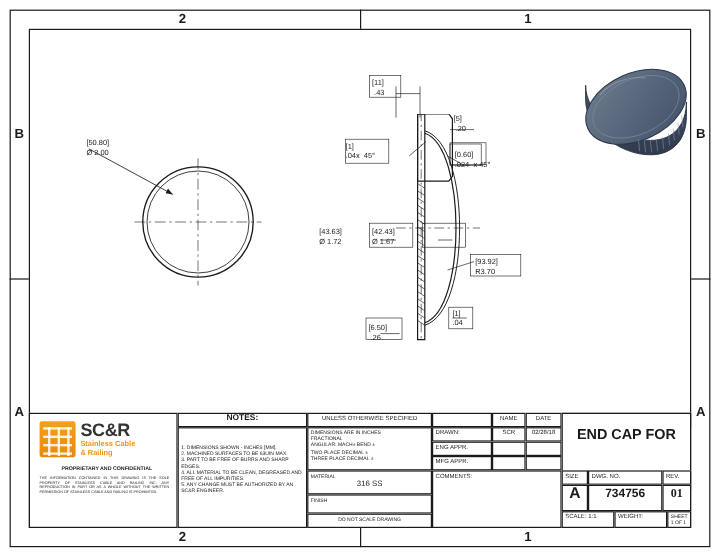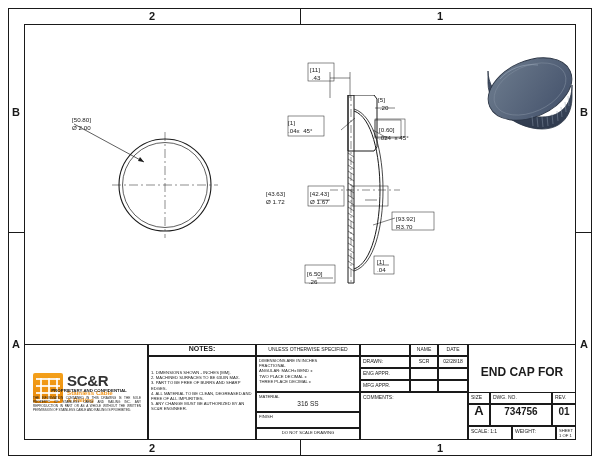--- a/index.html
+++ b/index.html
@@ -103,21 +103,20 @@
     font-size: 5px;
     line-height: 6px;
   }
   
   .logo-wrap {
     position: absolute;
     left: 33px;
     top: 349px;
     width: 112px;
     height: 36px;
-    margin-top: 22px;
   }
   .logo-sq {
     position: absolute;
     left: 0; top: 2px;
     width: 30px; height: 30px;
     background: linear-gradient(#f4a01a, #e8890b);
     border-radius: 2px;
   }
   .logo-grid {
     position: absolute;
@@ -451,42 +450,42 @@
   <div class="tb" style="left:410px; top:380px; width:28px; height:12px;"></div>
   <div class="tb" style="left:438px; top:380px; width:30px; height:12px;"></div>
 
   <div class="tb" style="left:360px; top:392px; width:108px; height:48px;">
     <div class="tiny5">COMMENTS:</div>
   </div>
 
   <div class="tb" style="left:468px; top:344px; width:108px; height:12px;">
     <div class="tiny5">TITLE:</div>
   </div>
-  <div class="tb" style="left:468px; top:344px; width:108px; height:64px; padding-top:20px;">
+  <div class="tb" style="left:468px; top:344px; width:108px; height:64px; padding-top:10px;">
     <div class="tb-big">END CAP FOR</div>
 
   </div>
 
   <div class="tb" style="left:468px; top:392px; width:22px; height:12px;">
     <div class="tiny5">SIZE</div>
   </div>
   <div class="tb" style="left:490px; top:392px; width:62px; height:12px;">
     <div class="tiny5">DWG.  NO.</div>
   </div>
   <div class="tb" style="left:552px; top:392px; width:24px; height:12px;">
     <div class="tiny5">REV.</div>
   </div>
 
   <div class="tb" style="left:468px; top:404px; width:22px; height:22px; padding-top:3px;">
     <div class="tb-num">A</div>
   </div>
   <div class="tb" style="left:490px; top:404px; width:62px; height:22px; padding-top:4px;">
     <div class="tb-midnum">734756</div>
   </div>
-  <div class="tb" style="left:552px; top:404px; width:24px; height:22px; padding-top:4px;">
+  <div class="tb" style="left:552px; top:404px; width:24px; height:22px; padding-top:4px;font-family:Liberation Serif, serif;">
     <div class="tb-midnum">01</div>
   </div>
 
   <div class="tb" style="left:468px; top:426px; width:44px; height:14px;">
     <div class="tiny5">SCALE: 1:1</div>
   </div>
   <div class="tb" style="left:512px; top:426px; width:44px; height:14px;">
     <div class="tiny5">WEIGHT:</div>
   </div>
   <div class="tb" style="left:556px; top:426px; width:20px; height:14px; font-size:4.2px;">

